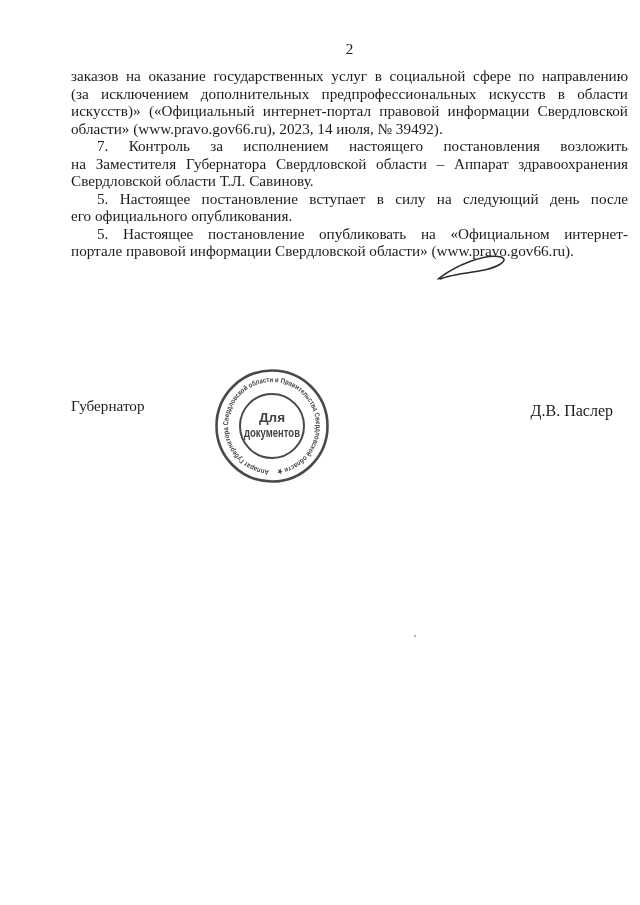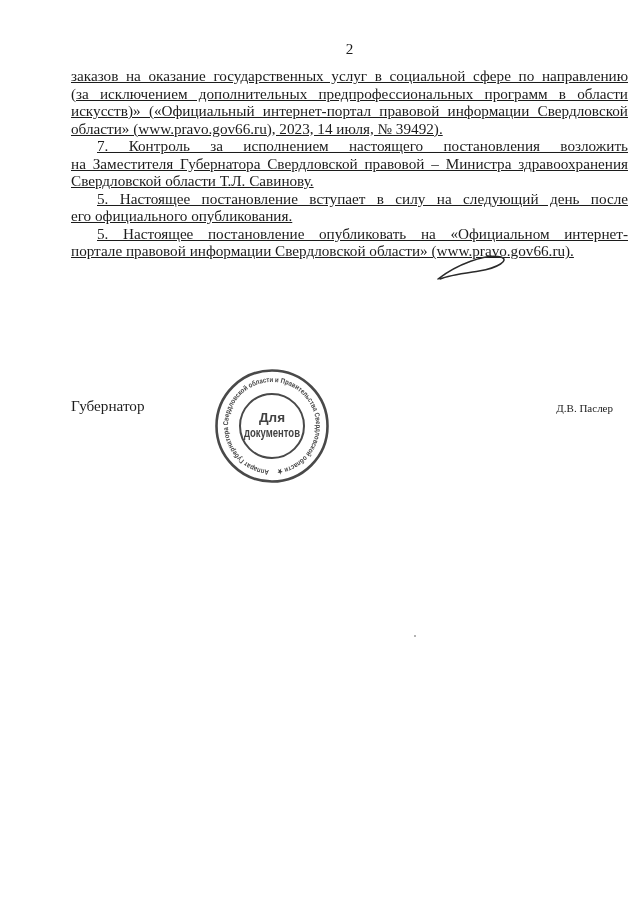--- a/index.html
+++ b/index.html
@@ -6,30 +6,30 @@
   .page{
     position:relative;width:640px;height:905px;background:#ffffff;
     font-family:"Liberation Serif", serif;color:#1c1c1c;overflow:hidden;
   }
   .page-number{
     position:absolute;top:40px;left:71px;width:557px;
     text-align:center;font-size:15.2px;
   }
   .doc-body{
     position:absolute;left:71px;top:67px;width:557px;
-    font-size:15.2px;line-height:17.55px;text-decoration:underline;
+    font-size:15.2px;line-height:17.55px;
   }
   .line{text-align:left;}
   .line.j{text-align:justify;text-align-last:justify;}
   .line.ind{text-indent:26px;}
   .sig-title{
     position:absolute;left:71px;top:385px;font-size:15.2px;line-height:18.5px;margin-top:12px;
   }
   .sig-name{
-    position:absolute;right:27px;top:402px;font-size:11px;
+    position:absolute;right:27px;top:402px;font-size:16px;
   }
   .stamp{
     position:absolute;left:211px;top:365px;width:122px;height:122px;
     opacity:0.92;z-index:3;
   }
   .stamp text{font-family:"Liberation Sans", sans-serif;fill:#333333;}
   .pen-stroke{
     position:absolute;left:430px;top:248px;width:92px;height:40px;z-index:2;
   }
   .speck{
@@ -39,25 +39,25 @@
 </style>
 </head>
 <body>
 
 <div class="page">
 
   <div class="page-number">2</div>
 
   <div class="doc-body" id="doc-body">
       <div class="line j">заказов на оказание государственных услуг в социальной сфере по направлению</div>
-      <div class="line j">(за исключением дополнительных предпрофессиональных программ в области</div>
+      <div class="line j">(за исключением дополнительных предпрофессиональных искусств в области</div>
       <div class="line j">искусств)» («Официальный интернет-портал правовой информации Свердловской</div>
       <div class="line">области» (www.pravo.gov66.ru), 2023, 14 июля, № 39492).</div>
       <div class="line j ind">7. Контроль за исполнением настоящего постановления возложить</div>
-      <div class="line j">на Заместителя Губернатора Свердловской правовой – Министра здравоохранения</div>
+      <div class="line j">на Заместителя Губернатора Свердловской области – Аппарат здравоохранения</div>
       <div class="line">Свердловской области Т.Л. Савинову.</div>
       <div class="line j ind">5. Настоящее постановление вступает в силу на следующий день после</div>
       <div class="line">его официального опубликования.</div>
       <div class="line j ind">5. Настоящее постановление опубликовать на «Официальном интернет-</div>
       <div class="line">портале правовой информации Свердловской области» (www.pravo.gov66.ru).</div>
     </div>
 
   <div class="sig-title">
     <div>Губернатор</div>
   </div>

